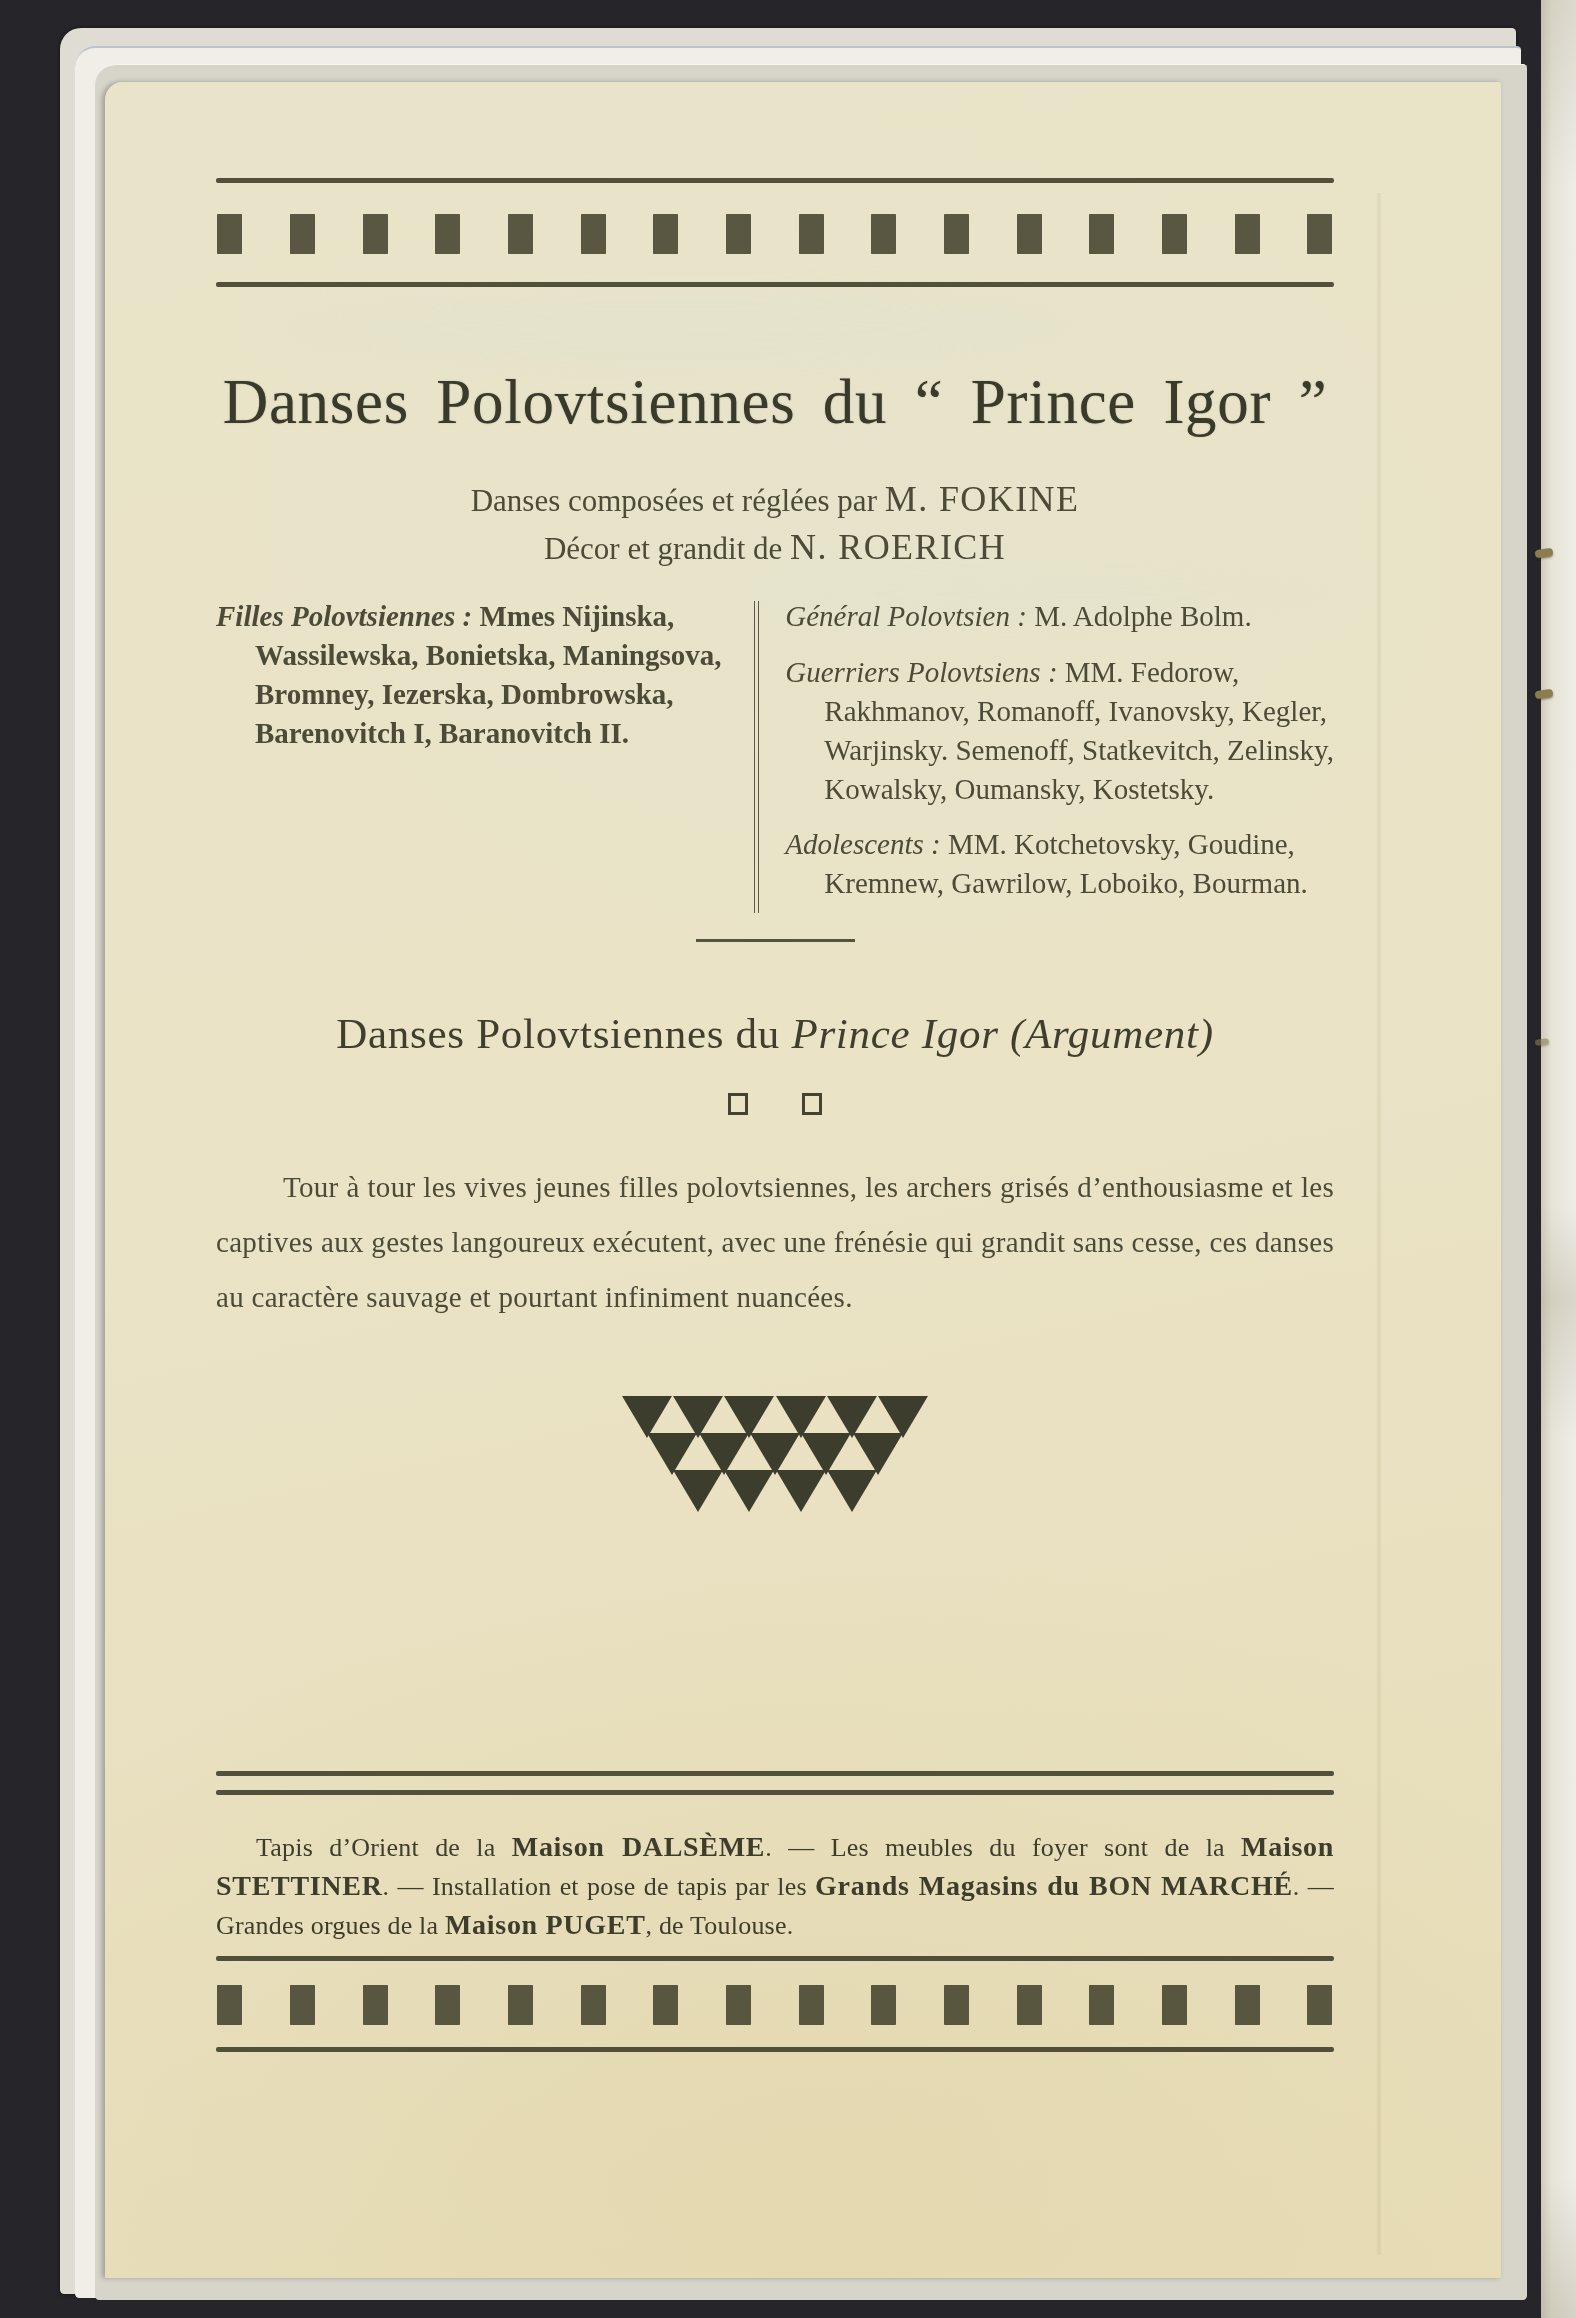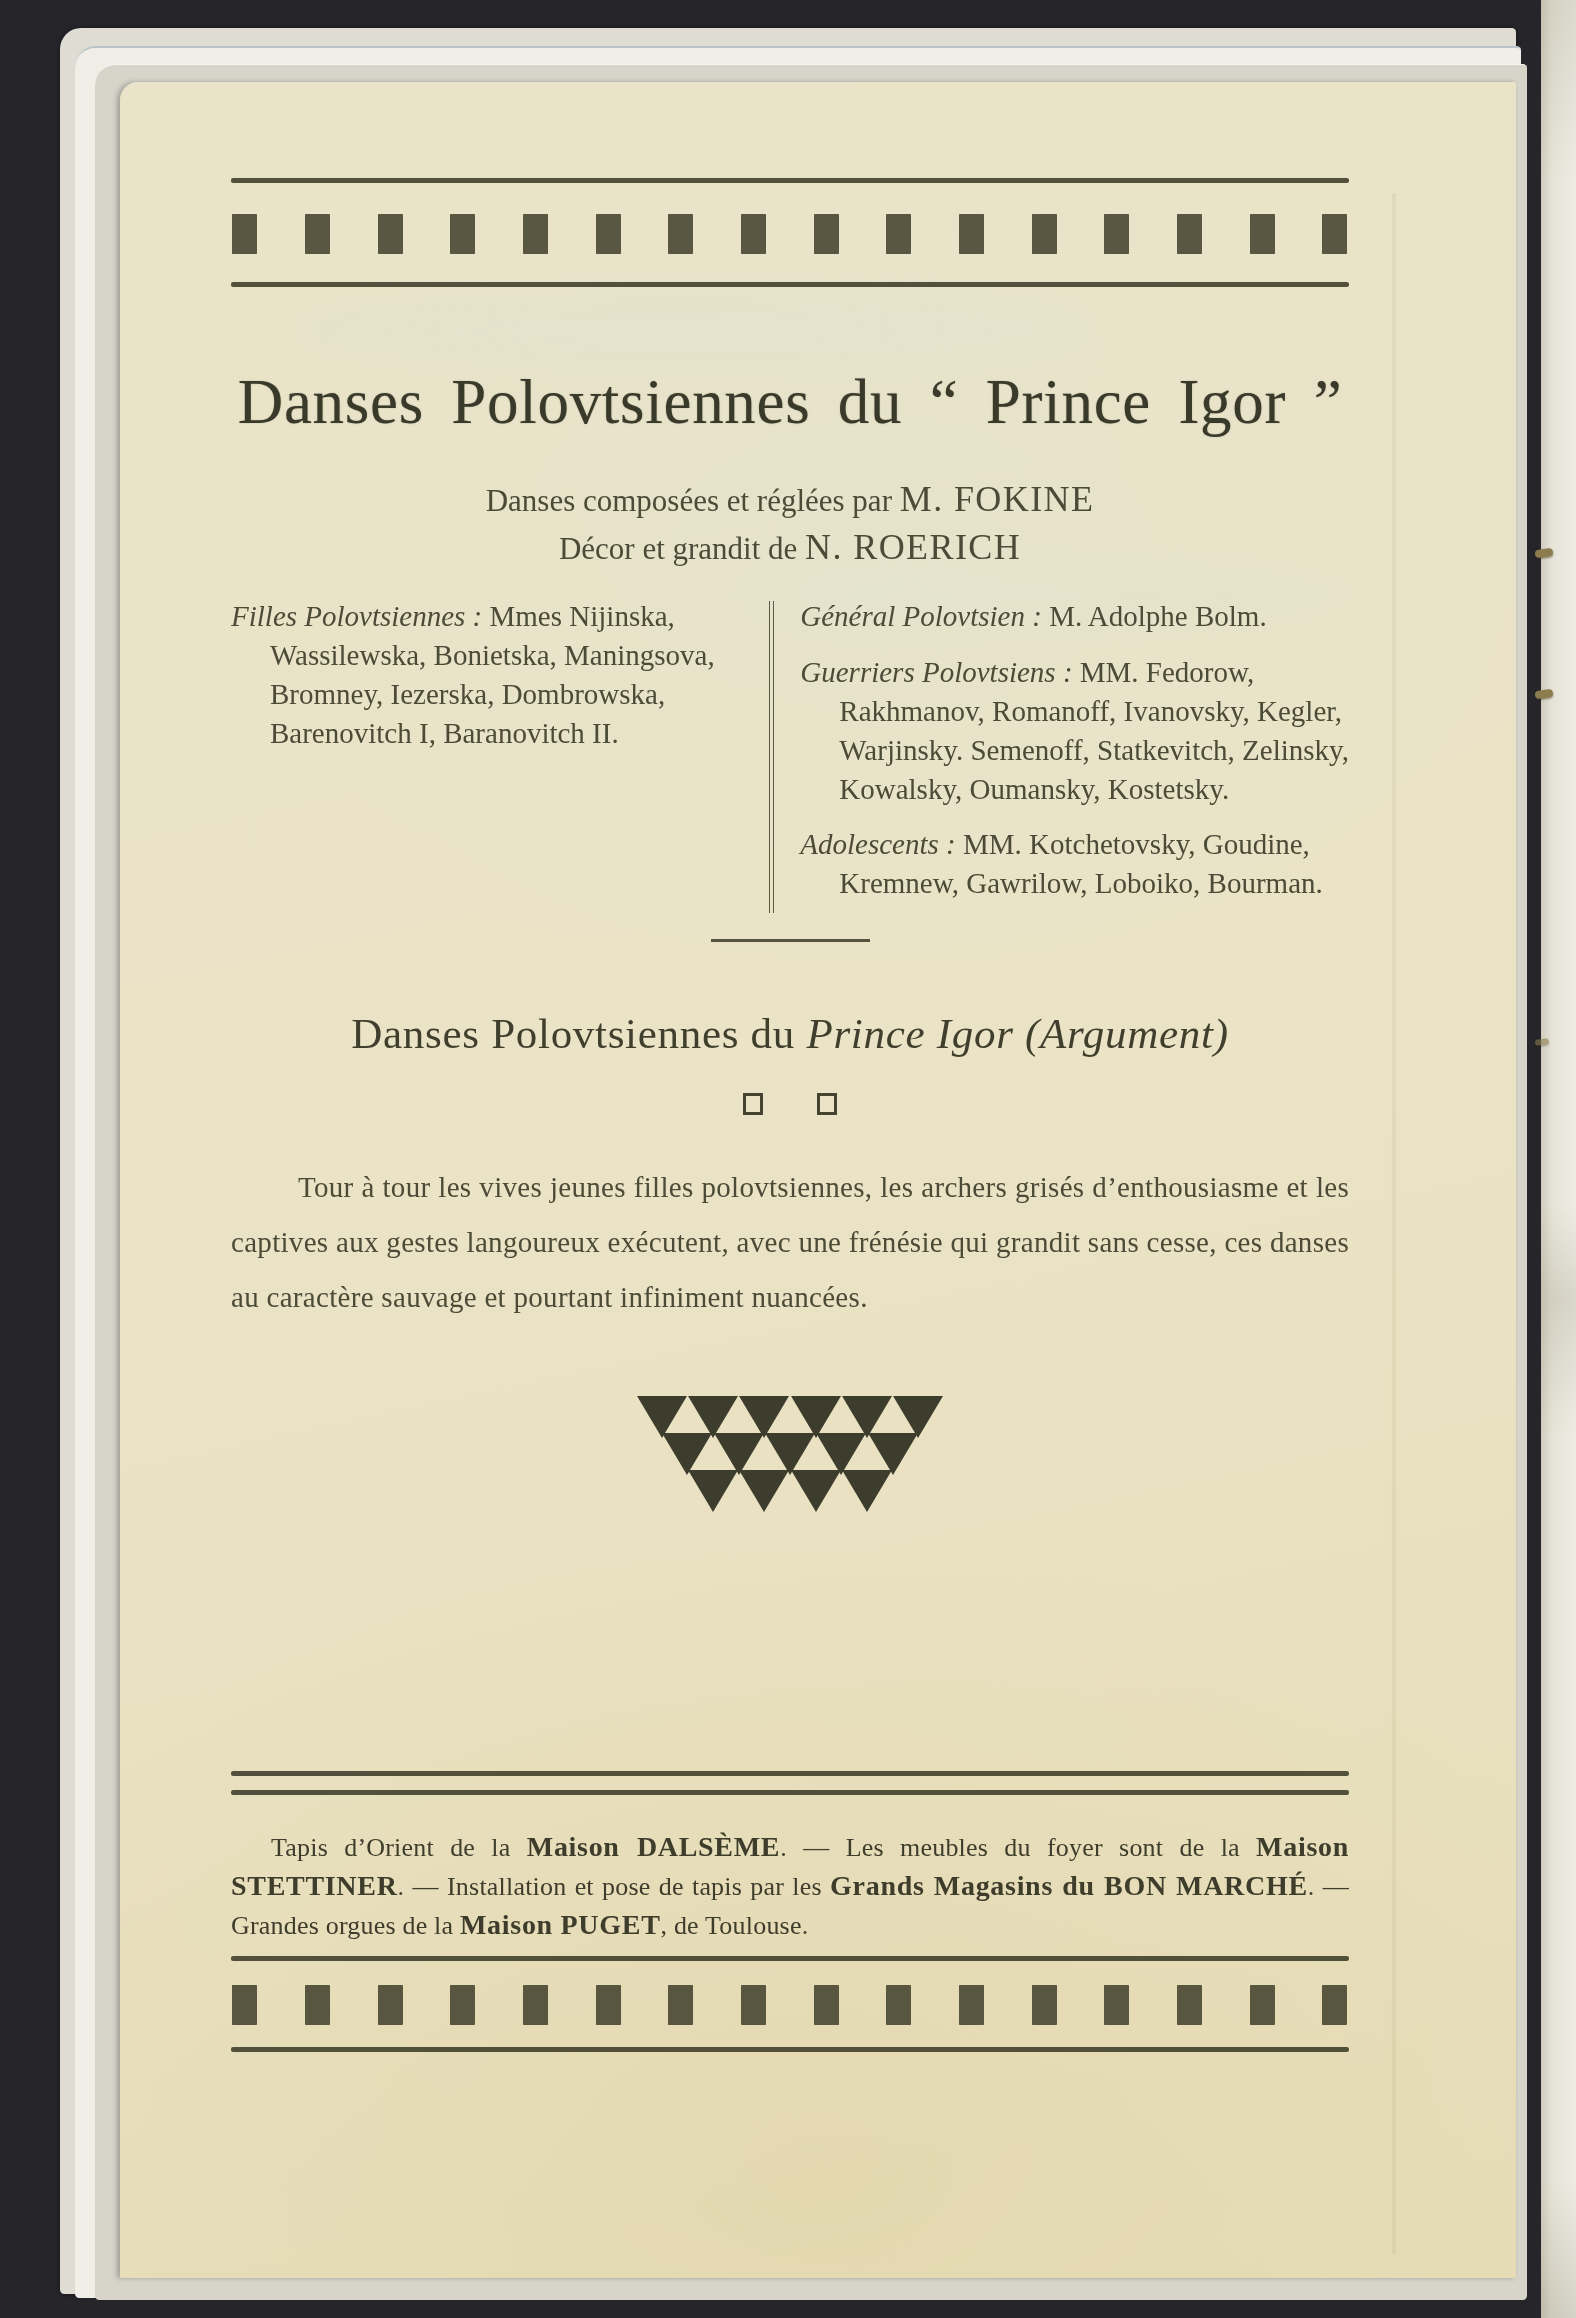--- a/index.html
+++ b/index.html
@@ -16,21 +16,21 @@
   .s3{left:95px;top:64px;width:1432px;height:2235px;background:#d7d5ca;border-top:1.4px solid #f6f5f0;}
 
   
   .edge-strip{position:absolute;left:1541px;top:0;width:36px;height:2319px;background:linear-gradient(90deg,#cfccbd 0,#e6e4d7 30%,#efeee6 100%);}
   .edge-strip .shade{position:absolute;left:0;top:0;width:100%;height:100%;
      background:linear-gradient(180deg,rgba(160,155,135,.25) 0,rgba(0,0,0,0) 8%,rgba(0,0,0,0) 52%,rgba(160,155,135,.28) 56%,rgba(0,0,0,0) 62%,rgba(0,0,0,0) 94%,rgba(150,145,125,.3) 100%);}
   .stitch{position:absolute;left:-5.6px;width:18px;height:8.4px;background:#8d7c4e;border-radius:4.2px;box-shadow:0 1.4px 2.1px rgba(60,50,20,.5);transform:rotate(-8deg);}
   .st1{top:549px;} .st2{top:690px;} .st3{top:1039px;opacity:.6;height:6.3px;width:14px;}
 
   
-  .page{position:absolute;left:120px;top:82px;width:1396px;height:2196px;border-radius:18px 2.8px 1.4px 1.4px;
+  .page{position:absolute;left:105px;top:82px;width:1396px;height:2196px;border-radius:18px 2.8px 1.4px 1.4px;
     background:
       radial-gradient(975px 627px at 55% 22%,rgba(223,229,213,.28),rgba(0,0,0,0) 70%),
       radial-gradient(1254px 836px at 50% 95%,rgba(210,190,130,.18),rgba(0,0,0,0) 75%),
       linear-gradient(168deg,#e9e3c9 0%,#eae3c6 45%,#e7ddb8 100%);
     box-shadow:-2.8px 0 5.6px rgba(0,0,0,.25);}
   .crease{position:absolute;left:1271px;top:111px;width:5.6px;height:2062px;
     background:linear-gradient(90deg,rgba(0,0,0,0),rgba(140,130,90,.14),rgba(0,0,0,0));}
   .ghost{position:absolute;border-radius:40%;filter:blur(18px);background:#d9e2d4;opacity:.22;}
   .g1{left:167px;top:209px;width:801px;height:77px;}
   .g2{left:627px;top:481px;width:627px;height:63px;opacity:.16;}
@@ -48,21 +48,21 @@
   .title{margin:81px 0 0;text-align:center;font-weight:normal;color:#3a3a2b;
     font-size:63px;line-height:1.08;word-spacing:11px;letter-spacing:0.7px;
     text-shadow:0 0 1.4px rgba(58,58,43,.35);}
 
   .credits{margin-top:40px;text-align:center;}
   .credit{margin:0;font-size:31px;line-height:46px;color:var(--ink-soft);}
   .cname{font-size:36px;letter-spacing:1.4px;}
 
   .cast{display:flex;margin-top:25px;font-size:29px;line-height:39px;color:var(--ink-soft);}
   .col{flex:0 0 auto;}
-  .col.left{width:517px;}
+  .col.left{width:517px;font-weight:bold;}
   .col.right{flex:1;}
   .vrule{width:2.8px;border-left:1.4px solid var(--ink);border-right:1.4px solid var(--ink);
     margin:4.2px 26.5px 7px 21px;opacity:.85;}
   .entry{margin:0 0 16.7px;padding-left:39px;text-indent:-39px;}
   .role{font-style:italic;}
 
   .short-rule{margin:19.5px auto 0;width:159px;border-top:3.5px solid var(--ink);opacity:.9;}
 
   .arg-head{margin:67px 0 0;text-align:center;font-weight:normal;font-size:43px;color:#403f2d;letter-spacing:0.7px;}
   .arg-head i{font-style:italic;}

